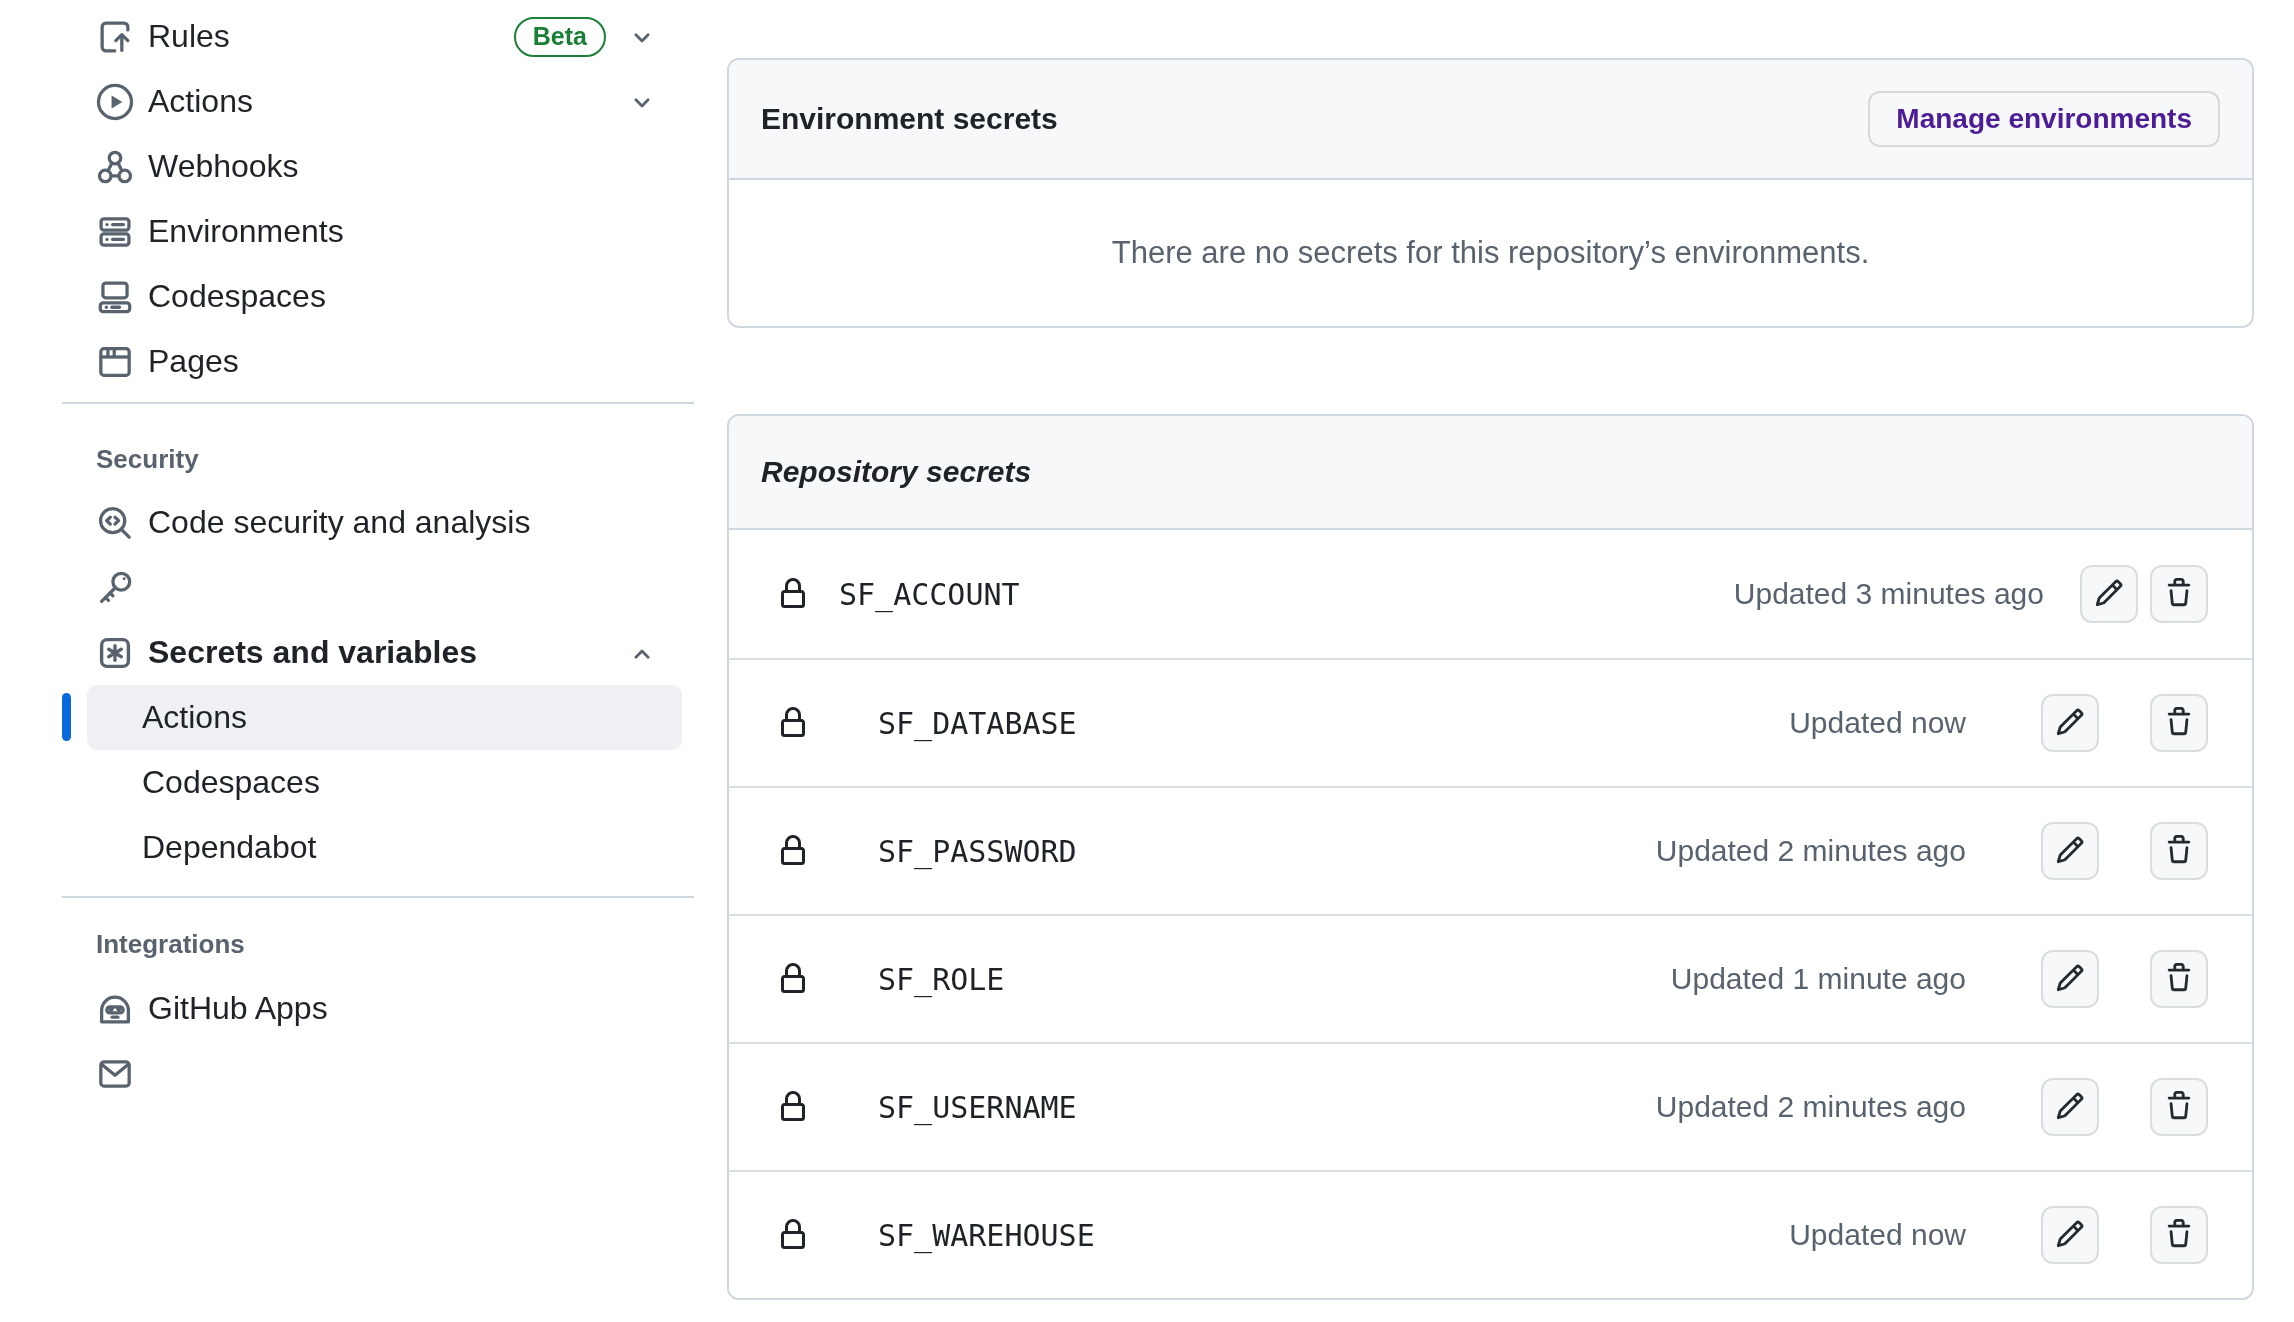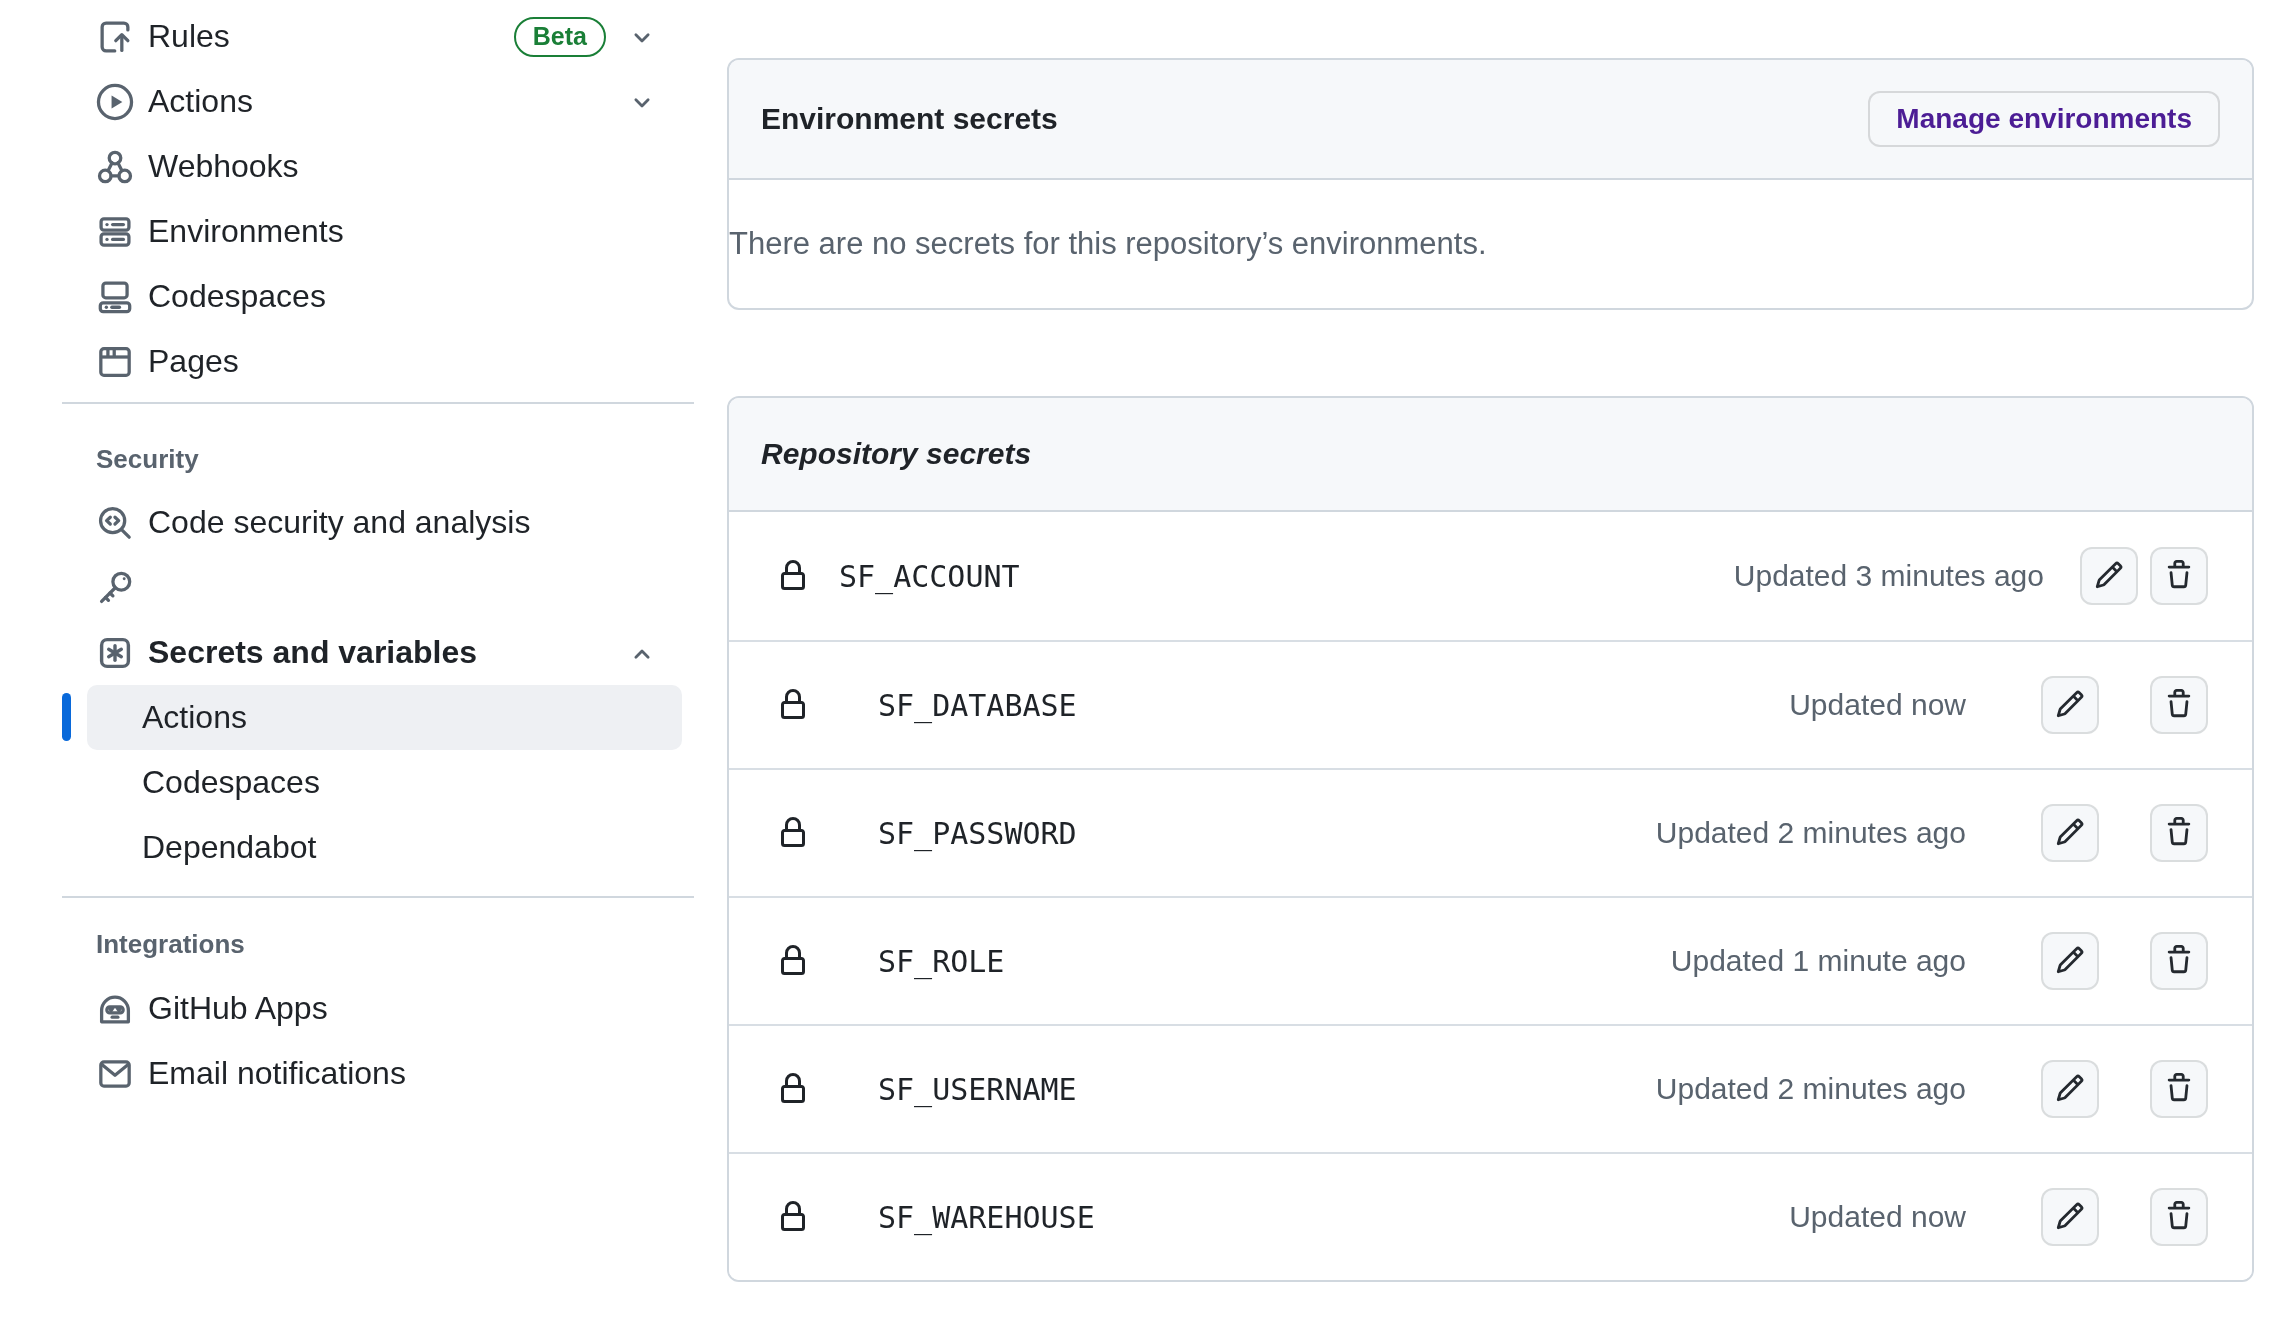--- a/index.html
+++ b/index.html
@@ -64,21 +64,21 @@
   .card.repo .card-header{height:114px;font-style:italic;}
   .card-title{font-size:30px;font-weight:700;color:#1f2328;}
   .btn{
     margin-left:auto;height:56px;padding:0 26px;
     display:inline-flex;align-items:center;justify-content:center;
     background:#f6f8fa;border:2px solid rgba(31,35,40,0.15);border-radius:12px;
     font-family:"Liberation Sans",sans-serif;
     font-size:28px;font-weight:600;color:#4c1d95;cursor:pointer;white-space:nowrap;
   }
   .empty-body{
-    height:128px;display:flex;align-items:center;justify-content:flex-start;
+    height:146px;display:flex;align-items:center;justify-content:center;
     color:#59636e;font-size:31px;
   }
   .secret-row{
     height:128px;display:flex;align-items:center;
     padding:0 44px 0 48px;box-sizing:border-box;background:#fff;
   }
   .secret-row + .secret-row{border-top:2px solid #d8dee4;gap:39px;}
   .lock{width:32px;height:32px;color:#1f2328;flex:none;display:flex;}
   .lock svg{width:32px;height:32px;}
   .secret-name{
@@ -263,21 +263,20 @@
       <span class="nav-label">GitHub Apps</span>
     </div>
 
     <div class="nav-item">
       <span class="nav-icon">
         <svg viewBox="0 0 16 16" fill="none" stroke="currentColor" stroke-width="1.25" stroke-linejoin="round">
           <rect x="2.6" y="3.4" width="10.8" height="9.2" rx="1.2"></rect>
           <path d="M3 4.4 8 8.5l5-4.1"></path>
         </svg>
       </span>
-      <span class="nav-label">Email notifications</span>
     </div>
   </div>
 </aside>
 
 <main class="main">
 
   <section class="card env">
     <header class="card-header">
       <span class="card-title">Environment secrets</span>
       <button class="btn">Manage environments</button>

